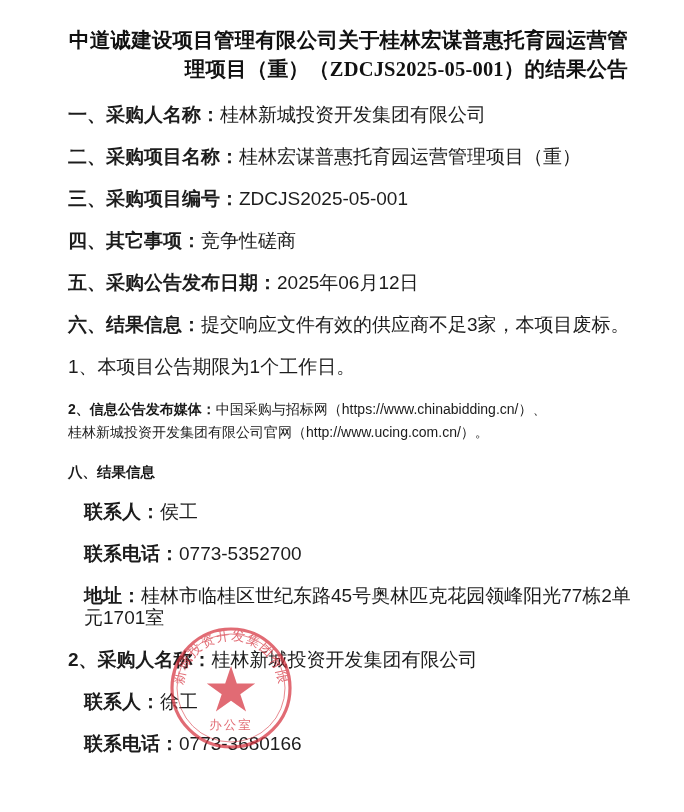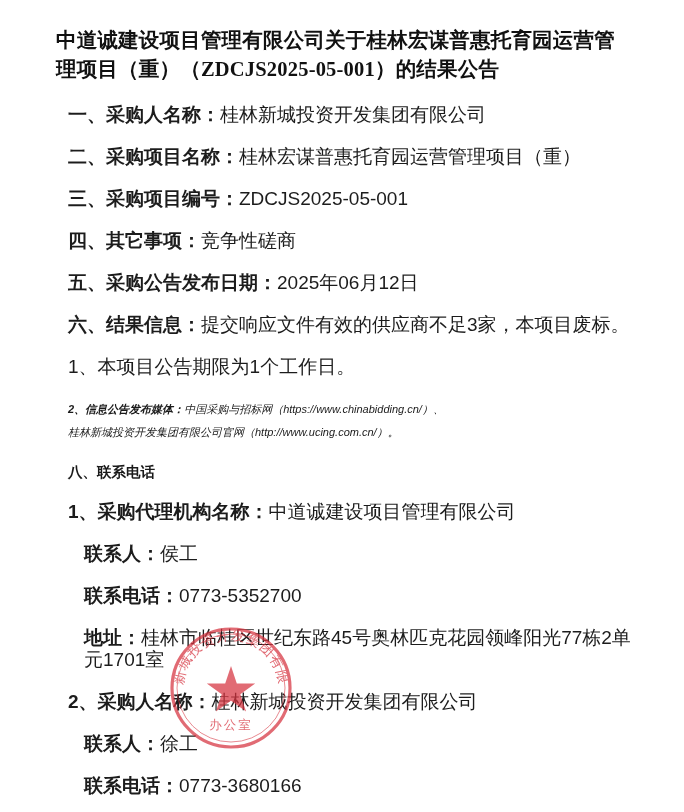--- a/index.html
+++ b/index.html
@@ -20,21 +20,21 @@
     width: 684px;
     height: 812px;
     box-sizing: border-box;
     padding: 26px 44px 0 44px;
   }
   .doc-title {
     font-family: "Liberation Serif", serif;
     font-weight: bold;
     font-size: 20.5px;
     line-height: 29px;
-    text-align: left;
+    text-align: right;
     letter-spacing: 0.2px;
     color: #111;
     margin: 0 12px 20px 12px;
   }
   .line {
     font-size: 19px;
     line-height: 22px;
     margin: 0 0 20px 0;
     color: #1c1c1c;
   }
@@ -44,24 +44,23 @@
   .val {
     font-weight: normal;
   }
   .indent1 {
     padding-left: 24px;
   }
   .sub-indent {
     padding-left: 40px;
   }
   .blockline {
-    font-size: 11px;
+    font-size: 14px;
     line-height: 23px;
     margin: 16px 0 19px 0;
-    font-style: italic;
   }
   .section-h {
     font-weight: bold;
     font-size: 14.5px;
     padding-left: 24px;
     margin: 0 0 19px 0;
   }
   
   .seal {
     position: absolute;
@@ -110,25 +109,22 @@
   </p>
 
 
   <p class="line indent1">1、本项目公告期限为1个工作日。</p>
 
   <p class="blockline indent1">
     <span class="lbl">2、信息公告发布媒体：</span><span class="val">中国采购与招标网（https://www.chinabidding.cn/）、</span>
     <span class="val" style="display:block;padding-left:0;">桂林新城投资开发集团有限公司官网（http://www.ucing.com.cn/）。</span>
   </p>
 
-  <p class="section-h">八、联系电话</p>
+  <p class="section-h">八、结果信息</p>
 
-  <p class="line indent1">
-    <span class="lbl">1、采购代理机构名称：</span><span class="val">中道诚建设项目管理有限公司</span>
-  </p>
 
   <p class="line sub-indent">
     <span class="lbl">联系人：</span><span class="val">侯工</span>
   </p>
 
   <p class="line sub-indent">
     <span class="lbl">联系电话：</span><span class="val">0773-5352700</span>
   </p>
 
   <p class="line sub-indent">

